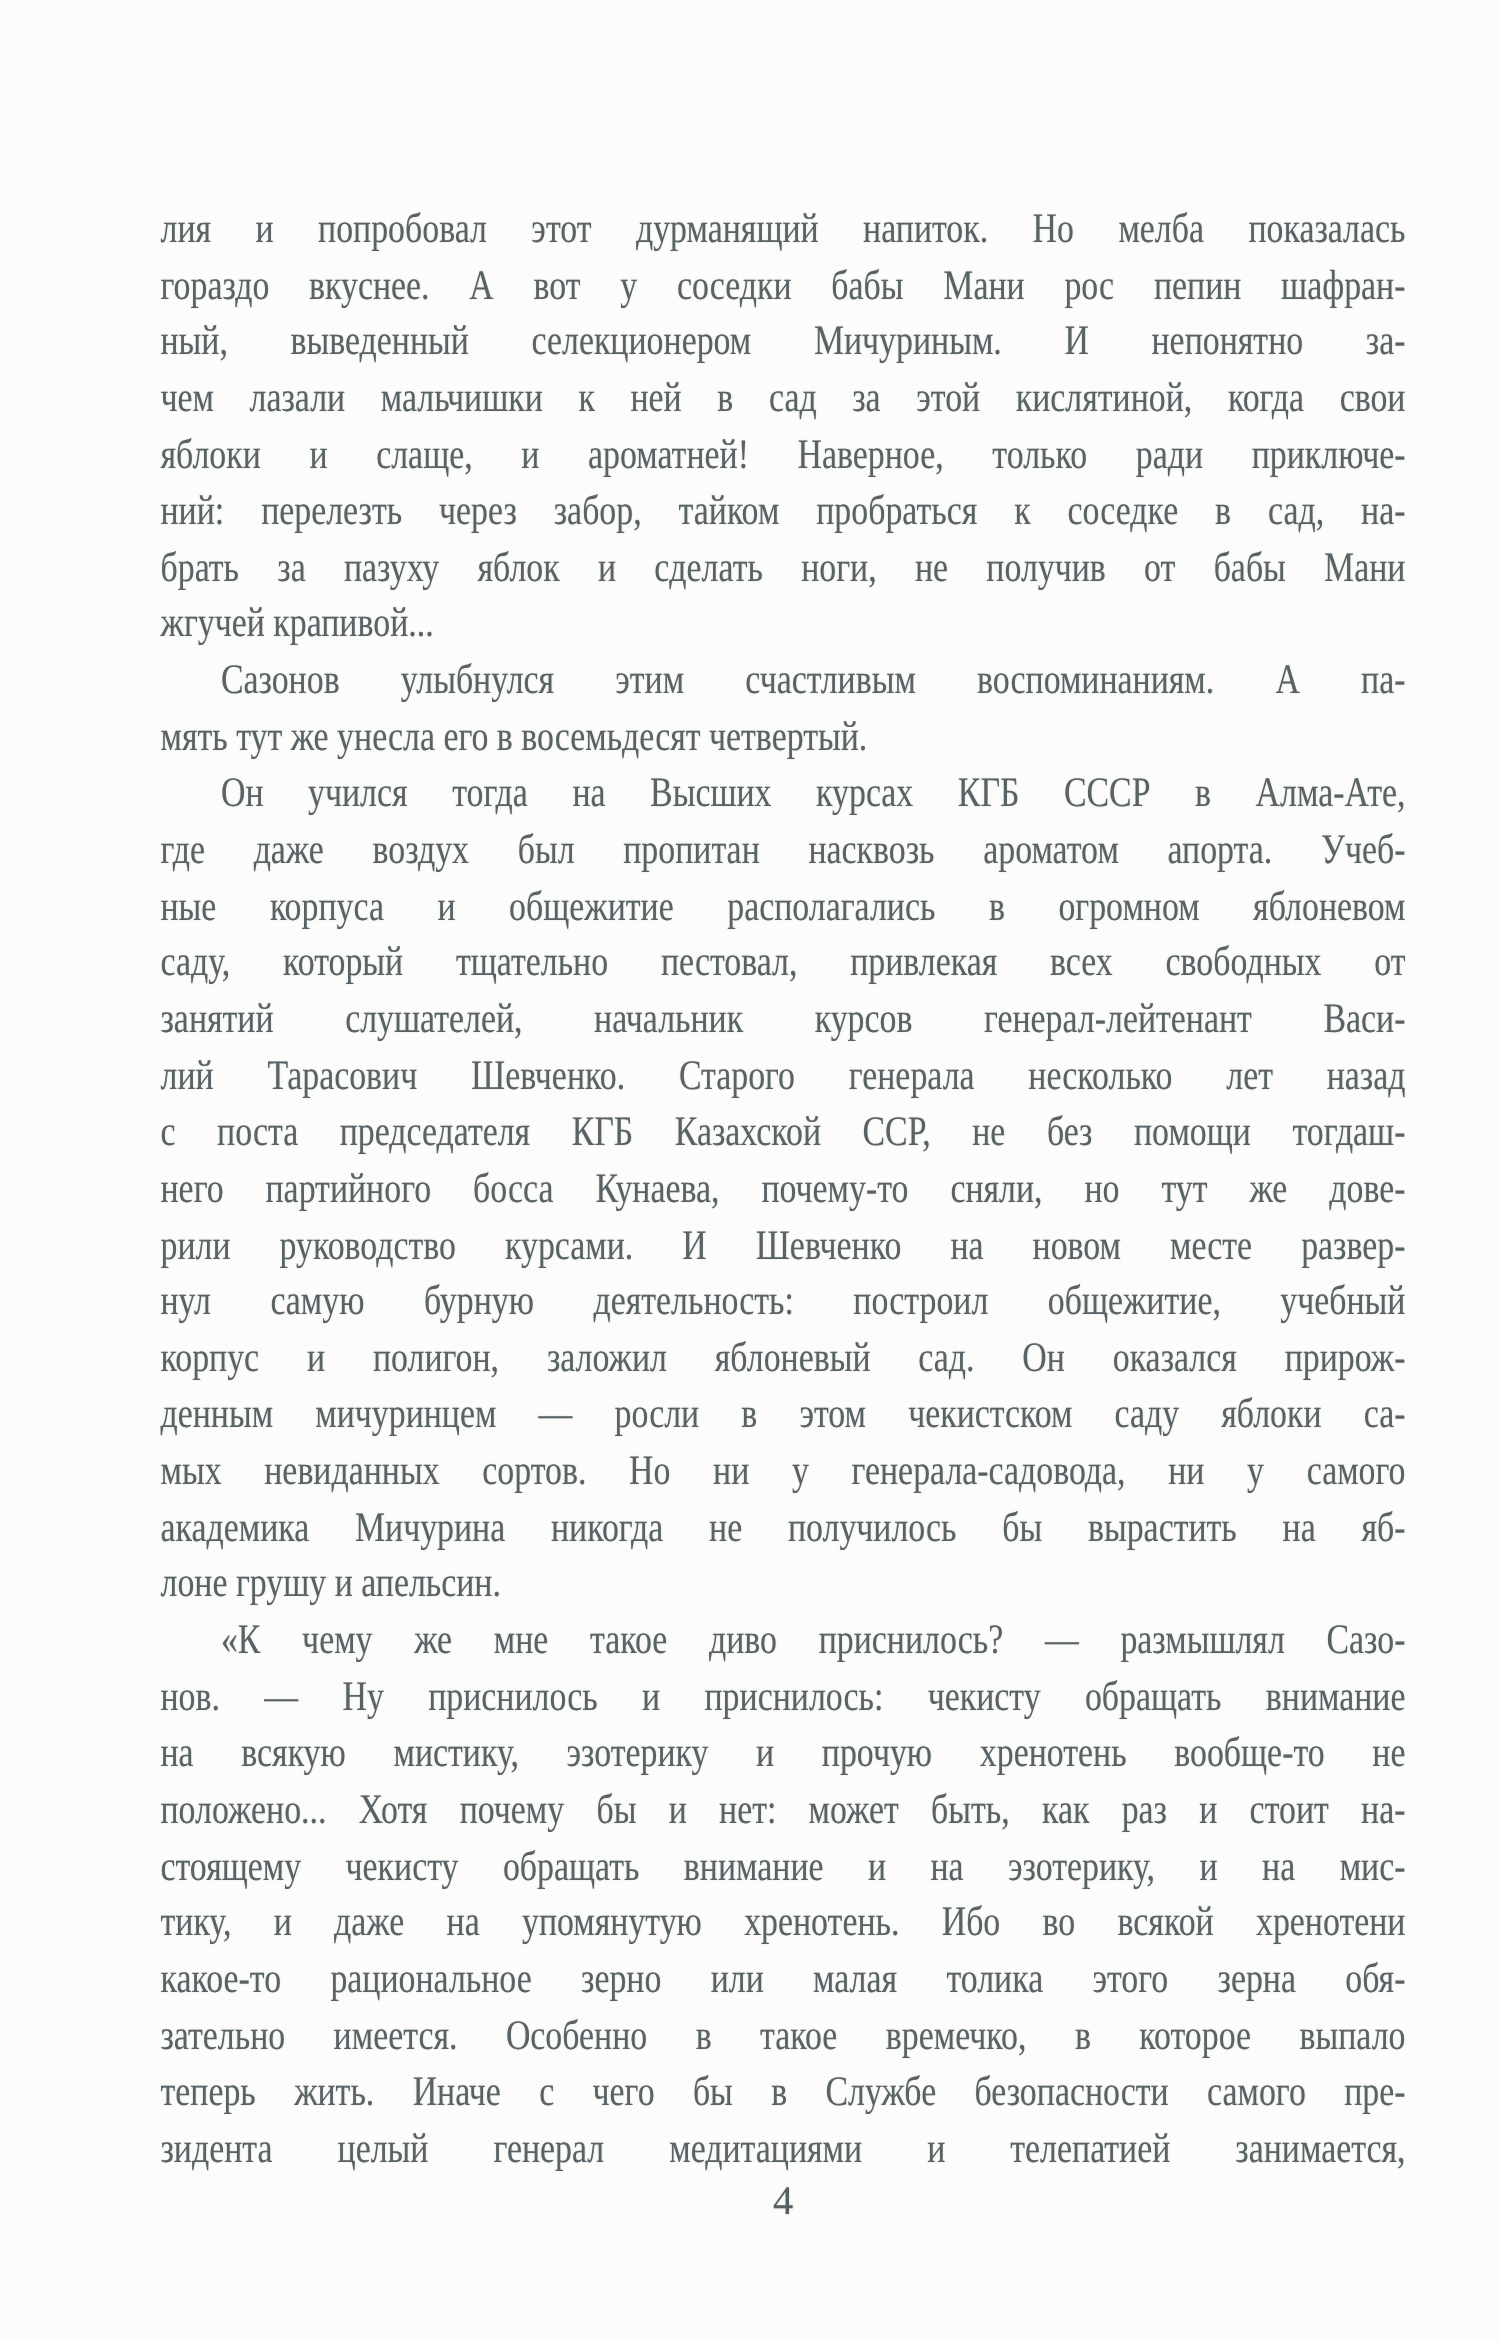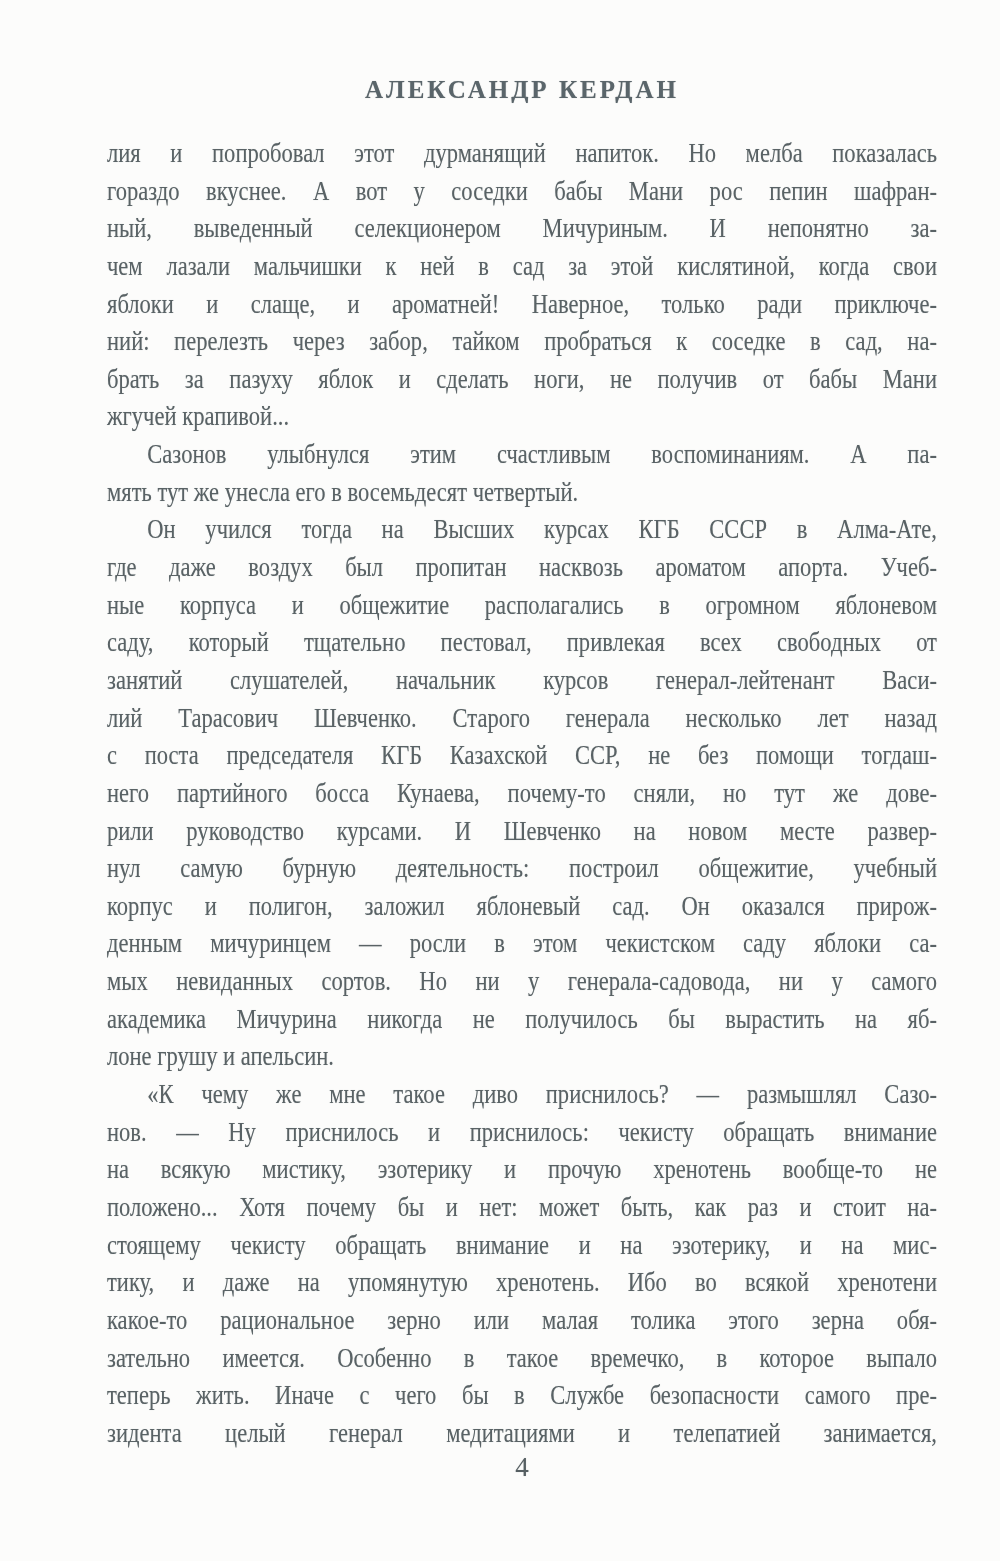--- a/index.html
+++ b/index.html
@@ -61,21 +61,20 @@
     font-size: 27px;
     color: #565f62;
     text-shadow: 0 0 1px rgba(90, 100, 105, 0.4);
   }
 </style>
 </head>
 <body>
 
 <div class="page">
 
-  <div class="running-header">АЛЕКСАНДР КЕРДАН</div>
 
   <div class="body-text">
     <div class="line">лия и попробовал этот дурманящий напиток. Но мелба показалась</div>
     <div class="line">гораздо вкуснее. А вот у соседки бабы Мани рос пепин шафран-</div>
     <div class="line">ный, выведенный селекционером Мичуриным. И непонятно за-</div>
     <div class="line">чем лазали мальчишки к ней в сад за этой кислятиной, когда свои</div>
     <div class="line">яблоки и слаще, и ароматней! Наверное, только ради приключе-</div>
     <div class="line">ний: перелезть через забор, тайком пробраться к соседке в сад, на-</div>
     <div class="line">брать за пазуху яблок и сделать ноги, не получив от бабы Мани</div>
     <div class="line end">жгучей крапивой...</div>

